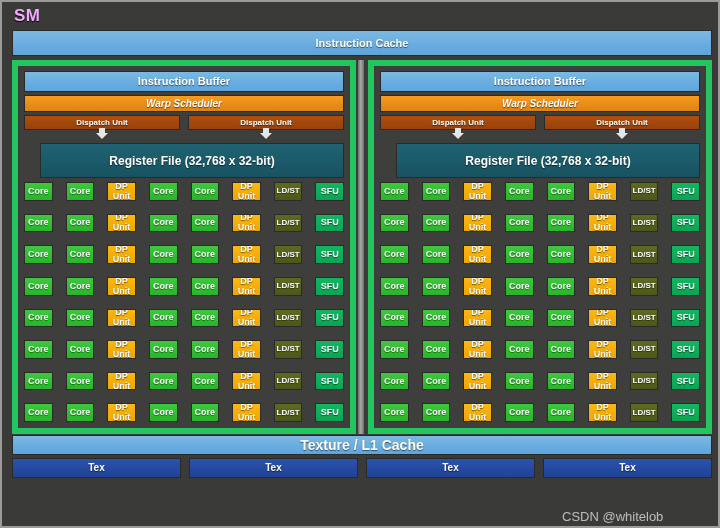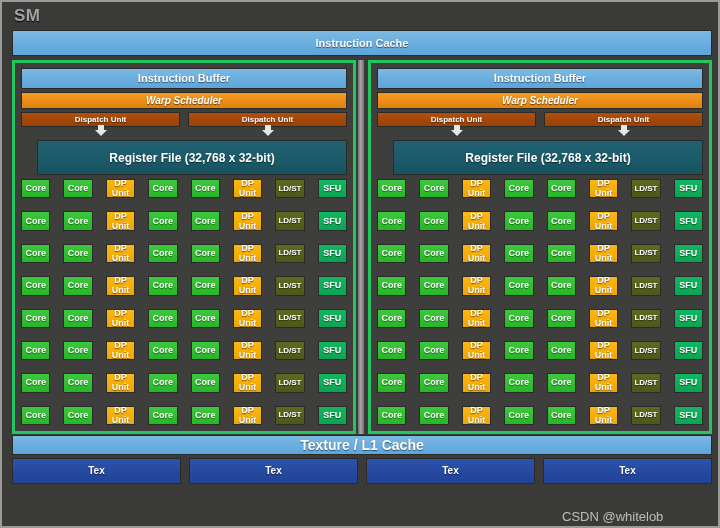--- a/index.html
+++ b/index.html
@@ -19,21 +19,21 @@
     background: #3a3a38;
     border: 2px solid #9a9a98;
     overflow: hidden;
   }
 
   
   .sm-title {
     position: absolute;
     left: 12px;
     top: 4px;
-    color: #a3a3a3;
+    color: #f0abfc;
     font-size: 17px;
     font-weight: bold;
     letter-spacing: 0.5px;
     text-shadow: 0 1px 1px #000;
   }
 
   
   .bar {
     box-sizing: border-box;
     display: flex;
@@ -59,21 +59,21 @@
   }
 
   
   .half {
     position: absolute;
     top: 58px;
     width: 344px;
     height: 374px;
     box-sizing: border-box;
     background: #3e3e3c;
-    border: 3px solid #22c55e;
+    border: 6px solid #22c55e;
   }
   .half-left  { left: 10px; }
   .half-right { left: 366px; }
 
   .bar-ibuf {
     position: absolute;
     left: 6px;
     top: 5px;
     right: 6px;
     height: 21px;
@@ -203,21 +203,21 @@
     width: 700px;
     height: 20px;
     background: linear-gradient(180deg,#7cb9e0 0%, #69ade0 55%, #5fa5da 100%);
     font-size: 14px;
   }
   .tex-row {
     position: absolute;
     left: 10px;
     top: 456px;
     width: 700px;
-    height: 26px;
+    height: 20px;
     display: flex;
     gap: 8px;
   }
   .bar-tex {
     flex: 1 1 0;
     background: linear-gradient(180deg,#2b53ab 0%, #2549a0 55%, #204396 100%);
     font-size: 10px;
   }
   .bar-shmem {
     position: absolute;

